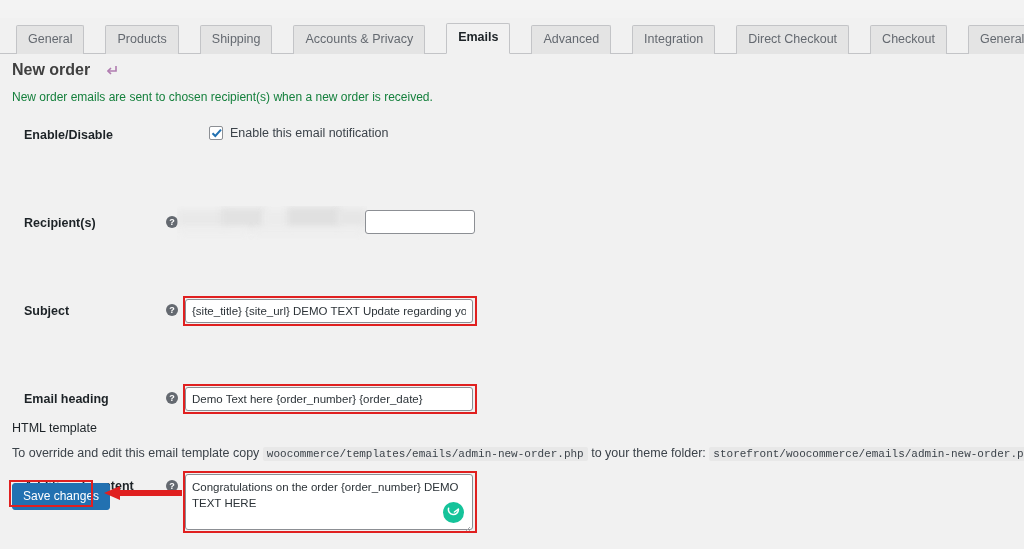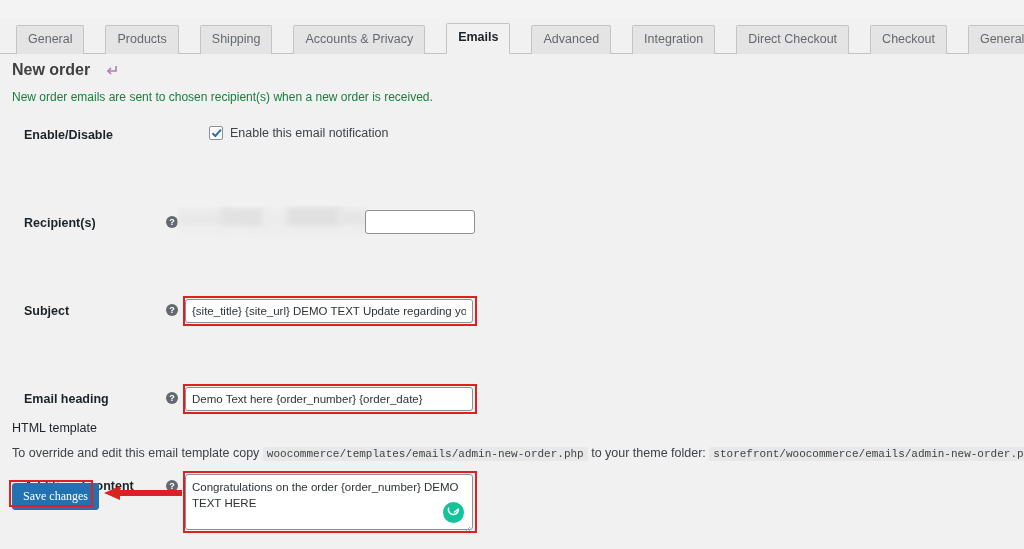--- a/index.html
+++ b/index.html
@@ -250,21 +250,21 @@
     border-radius: 2px;
   }
 
   
   .save-btn {
     position: absolute;
     left: 12px;
     top: 483px;
     background: #2271b1;
     color: #fff;
-    font-family: Liberation Serif, serif;
+    font-family: Liberation Sans, sans-serif;
     font-size: 12px;
     padding: 5px 10px 6px 10px;
     border: 1px solid #2271b1;
     border-radius: 3px;
     cursor: pointer;
     line-height: 1.2;
   }
   .save-annot {
     position: absolute;
     left: 9px;

